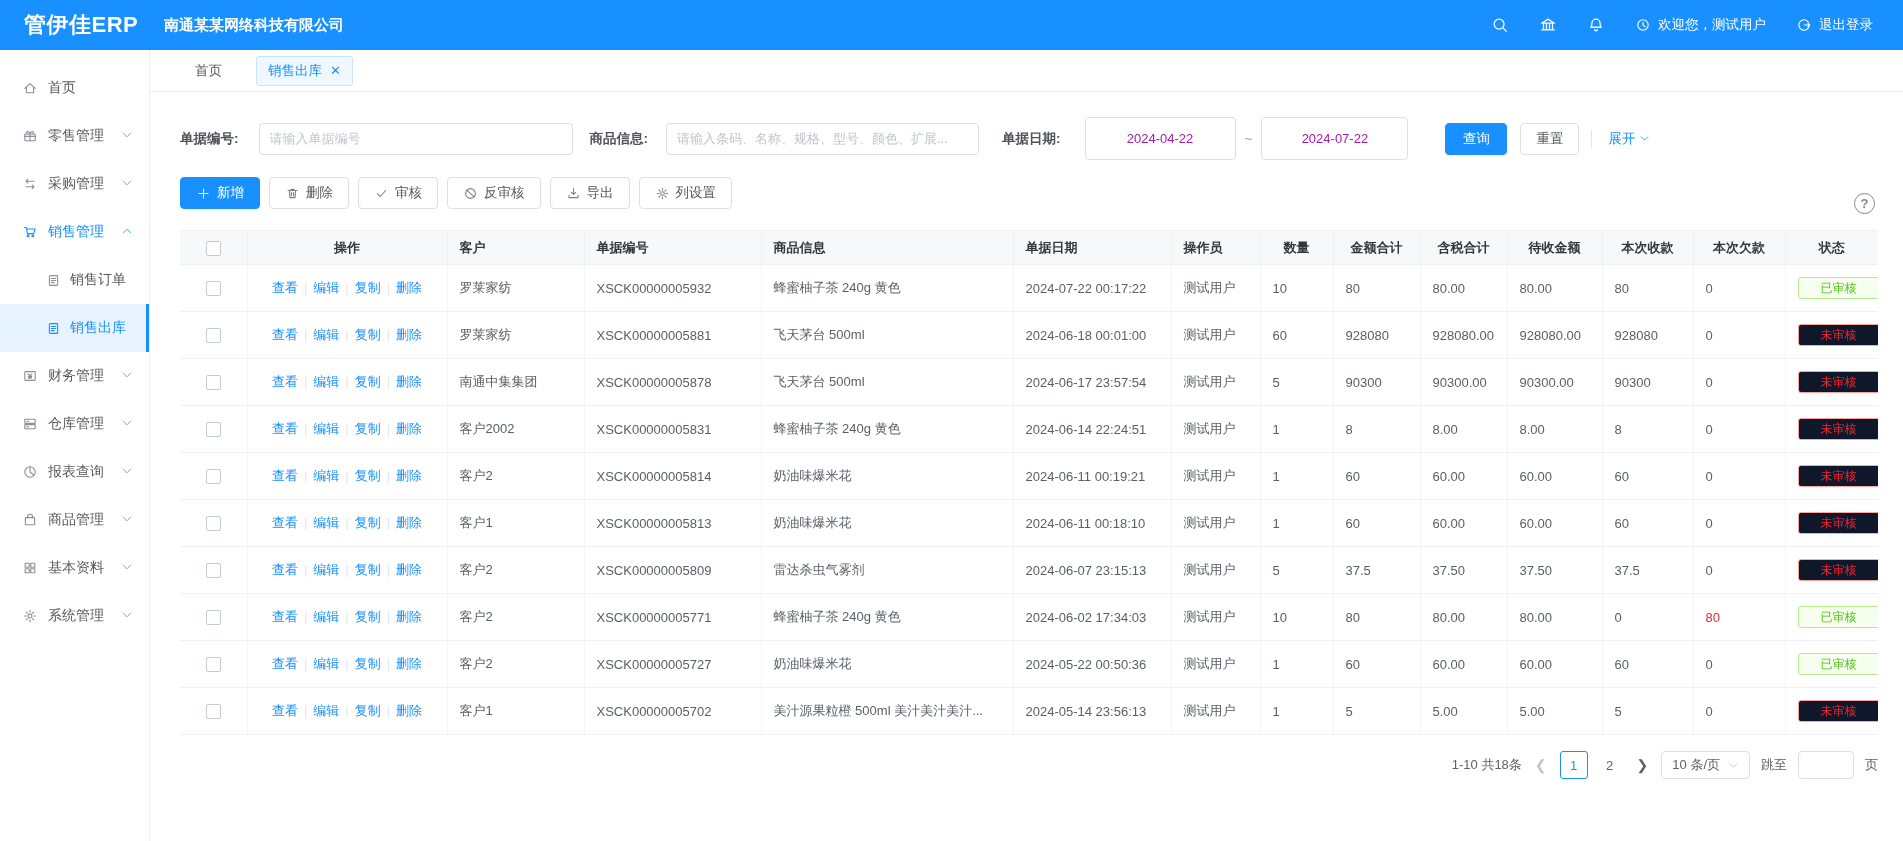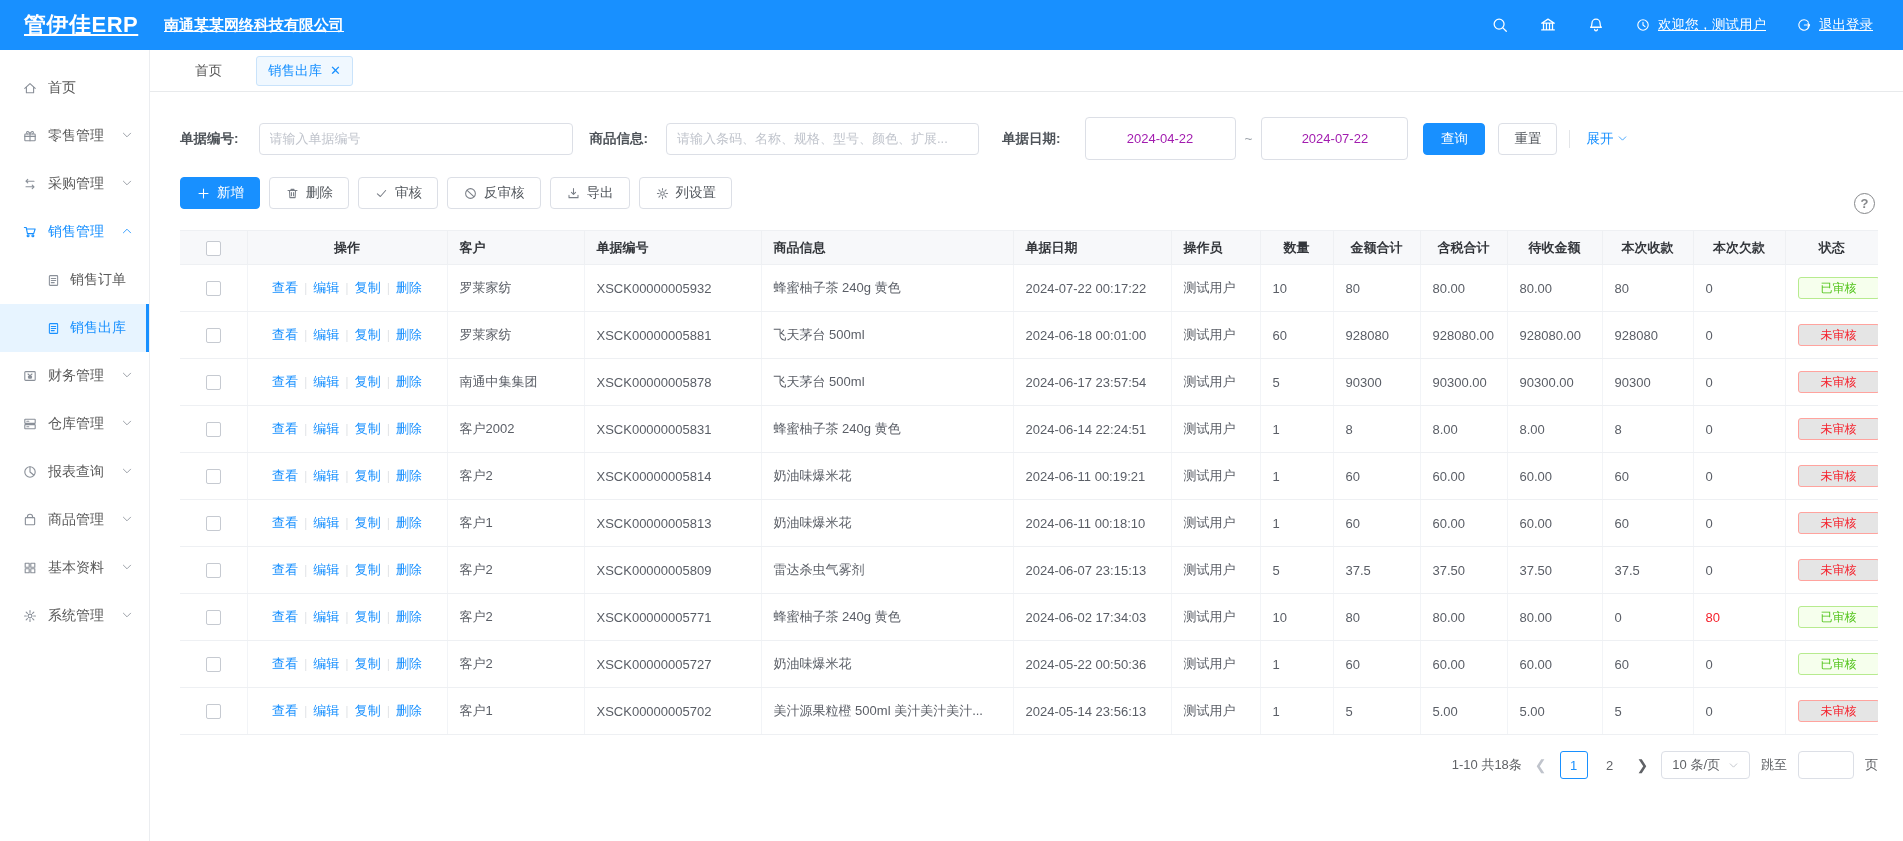--- a/index.html
+++ b/index.html
@@ -1,20 +1,20 @@
 <!DOCTYPE html>
 <html><head>
 <meta charset="utf-8">
 <style>
   * { margin:0; padding:0; box-sizing:border-box; }
   body { font-family:"Liberation Sans","DejaVu Sans",sans-serif; background:#f0f2f5; }
   .screen { position:relative; width:1903px; height:841px; background:#fff; overflow:hidden; }
 
   
-  .top-header { position:absolute; left:0; top:0; width:1903px; height:50px; background:#1890ff; display:flex; align-items:center; color:#fff;text-decoration:underline; }
+  .top-header { position:absolute; left:0; top:0; width:1903px; height:50px; background:#1890ff; display:flex; align-items:center; color:#fff; }
   .logo { width:150px; padding-left:24px; font-size:22px; font-weight:bold; letter-spacing:0.5px; white-space:nowrap; }
   .company { margin-left:14px; font-size:15px; font-weight:bold; }
   .header-right { margin-left:auto; display:flex; align-items:center; gap:30px; padding-right:30px; font-size:13.5px; }
   .header-right .hgroup { display:flex; align-items:center; gap:7px; cursor:pointer; }
   .ic { width:16px; height:16px; fill:none; stroke:currentColor; stroke-width:1.4; stroke-linecap:round; stroke-linejoin:round; flex:none; }
   .ic.lg { width:18px; height:18px; }
 
   
   .sidebar { position:absolute; left:0; top:50px; width:150px; height:791px; background:#fff; border-right:1px solid #ebedf0; padding-top:14px; }
   .side-item { height:48px; display:flex; align-items:center; padding-left:22px; color:#595959; font-size:14px; cursor:pointer; position:relative; }
@@ -59,21 +59,21 @@
   thead th { height:34px; background:#f7f8fa; color:#33363b; font-weight:bold; border-top:1px solid #eef0f3; border-bottom:1px solid #eef0f3; border-right:1px solid #eef0f3; padding:0 12px; text-align:left; white-space:nowrap; overflow:hidden; }
   thead th:last-child { border-right:none; }
   tbody td { height:47px; color:#5a5e66; border-bottom:1px solid #eef0f3; border-right:1px solid #f2f4f7; padding:0 12px; white-space:nowrap; overflow:hidden; text-overflow:ellipsis; }
   tbody td:last-child { border-right:none; }
   th.c, td.c { text-align:center; }
   .cb { display:inline-block; width:15px; height:15px; border:1px solid #c6cad1; border-radius:2px; background:#fff; vertical-align:middle; cursor:pointer; }
   .op-link { color:#1890ff; cursor:pointer; }
   .op-sep { color:#e4e6e9; margin:0 6px; }
   .badge { display:inline-block; font-size:12px; padding:3px 22px; border-radius:3px; line-height:1.2; }
   .badge.approved { color:#52c41a; background:#f6ffed; border:1px solid #b7eb8f; }
-  .badge.pending { color:#f5222d; background:#e5e5e5; border:1px solid #ffa39e; }
+  .badge.pending { color:#f5222d; background:#0f172a; border:1px solid #ffa39e; }
   .num-red { color:#f5222d; }
 
   
   .pagination { width:1698px; margin-top:16px; display:flex; align-items:center; justify-content:flex-end; gap:11px; font-size:13px; color:#606266; }
   .pg-arrow { font-size:14px; cursor:pointer; padding:0 2px; }
   .pg-arrow.disabled { color:#c0c4cc; cursor:default; }
   .pg-num { min-width:28px; height:28px; display:inline-flex; align-items:center; justify-content:center; border-radius:3px; cursor:pointer; }
   .pg-num.active { border:1px solid #1890ff; color:#1890ff; }
   .pg-size { height:28px; border:1px solid #dcdfe6; border-radius:4px; padding:0 10px; display:flex; align-items:center; gap:8px; color:#606266; cursor:pointer; }
   .pg-size .ic { width:11px; height:11px; color:#b4b8bf; }
@@ -254,21 +254,21 @@
 
       <div class="filter-row">
         <span class="f-label">单据编号:</span>
         <input class="f-input" style="margin-left: 20px; width: 314px;" placeholder="请输入单据编号">
         <span class="f-label" style="margin-left:17px;">商品信息:</span>
         <input class="f-input" style="margin-left: 18px; width: 313px;" placeholder="请输入条码、名称、规格、型号、颜色、扩展...">
         <span class="f-label" style="margin-left:23px;">单据日期:</span>
         <span class="date-box" style="margin-left:24px;width:151px;">2024-04-22</span>
         <span style="margin:0 9px;color:#9aa0a8;">~</span>
         <span class="date-box" style="width:147px;">2024-07-22</span>
-        <span class="btn primary" style="margin-left:15px;width:62px;padding:0;">查询</span>
+        <span class="btn primary" style="margin-left:37px;width:62px;padding:0;">查询</span>
         <span class="btn" style="margin-left:13px;width:59px;padding:0;">重置</span>
         <span class="v-div" style="margin-left:12px;"></span>
         <span class="link-blue" style="margin-left:16px;font-size:13.5px;">
           <span>展开</span>
           <svg class="ic" style="width:11px;height:11px;" viewBox="0 0 20 20">
               <path d="M4 7 L10 13 L16 7"></path>
             </svg>
         </span>
       </div>
 

